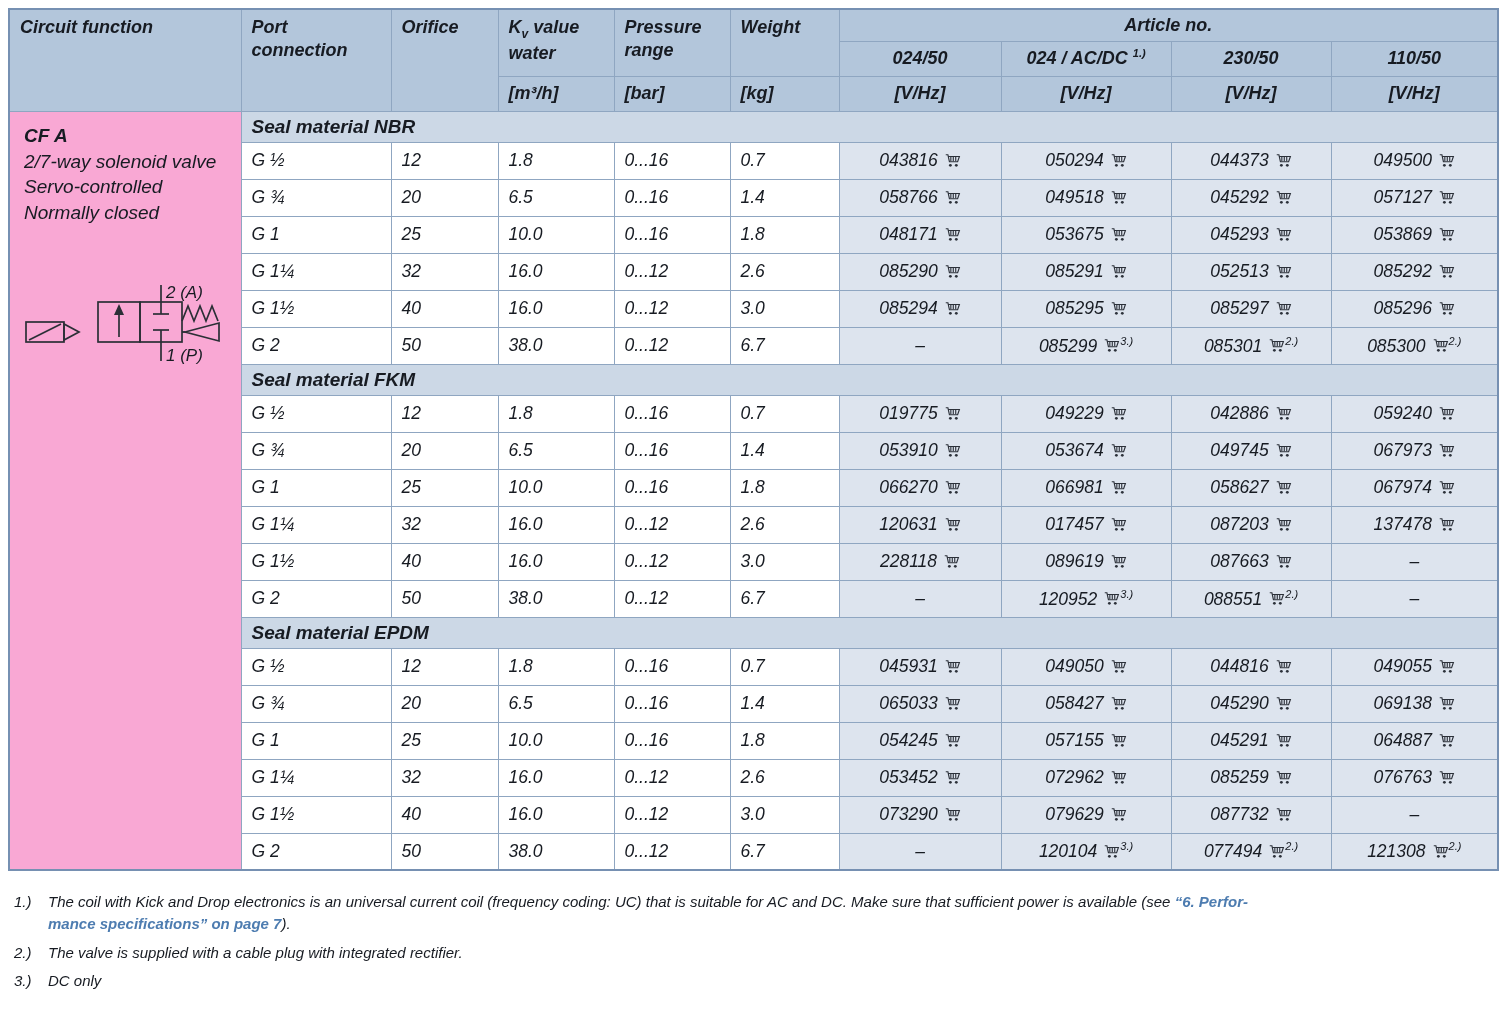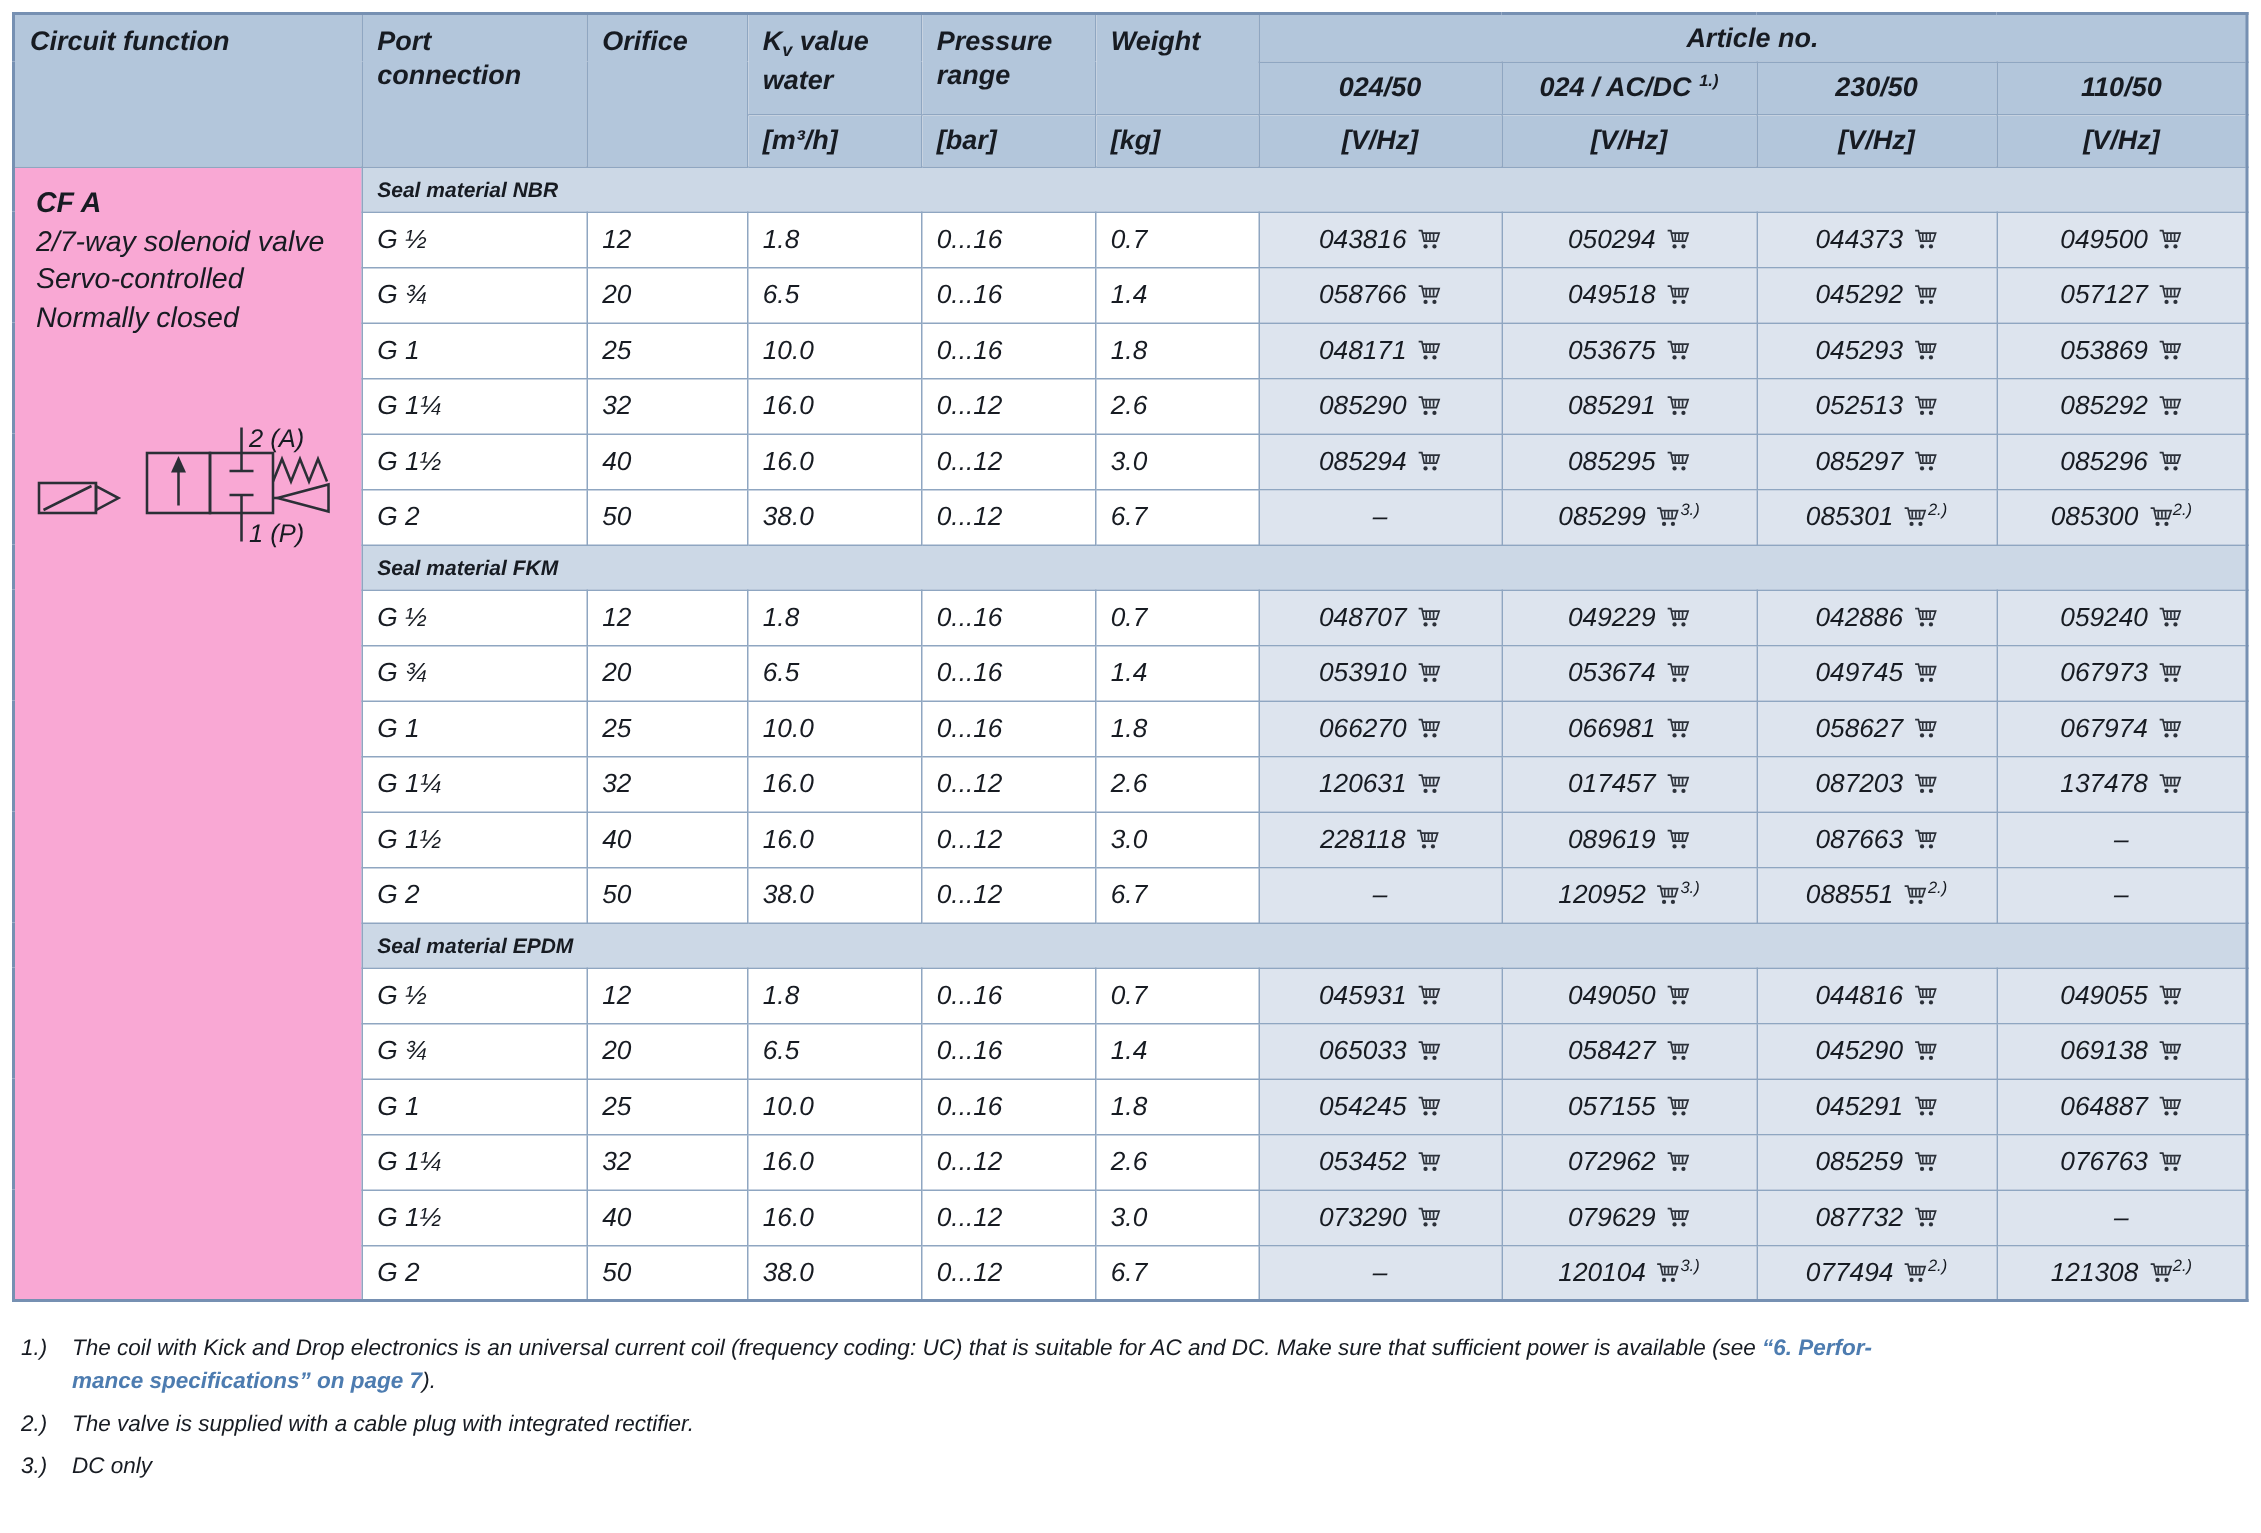--- a/index.html
+++ b/index.html
@@ -16,21 +16,21 @@
   table.spec th, table.spec td{border:1px solid var(--border); overflow:hidden;}
 
   thead th{background:var(--header-bg); font-size:18px; font-weight:bold; text-align:left;
     padding:6px 10px 4px 10px; vertical-align:top; line-height:1.25;}
   tr.h1{height:32px;} tr.h2{height:35px;} tr.h3{height:35px;}
   th.center{text-align:center;margin-left:20px;}
   th.vmid{vertical-align:middle; padding-top:4px; padding-bottom:4px;}
   thead sub{font-size:12px;}
   thead sup{font-size:11px; font-weight:bold;}
 
-  td.section-title{background:var(--section-bg); font-weight:bold; font-size:14px;
+  td.section-title{background:var(--section-bg); font-weight:bold; font-size:19px;
     padding:4px 10px; height:30px; vertical-align:middle;}
   tr.data-row td{height:37px; font-size:17.5px; padding:2px 10px; vertical-align:middle; background:#fff;}
   tr.data-row td.art{background:var(--article-bg); text-align:center; padding:2px 6px; white-space:nowrap;}
   td.art sup{font-size:11px; vertical-align:super;}
   td.art svg{margin-left:7px; vertical-align:-2px;}
 
   td.circuit-cell{background:#f9a8d4; vertical-align:top; padding:13px 14px;}
   .circuit-code{font-weight:bold; font-size:19px; margin-bottom:2px;}
   .circuit-desc{font-size:19px; line-height:1.35;}
   .valve-art{margin-top:46px; margin-left:-2px;}
@@ -393,21 +393,21 @@
         </tr>
         <tr>
           <td class="section-title" colspan="9">Seal material FKM</td>
         </tr>
         <tr class="data-row">
           <td>G ½</td>
           <td>12</td>
           <td>1.8</td>
           <td>0...16</td>
           <td>0.7</td>
-          <td class="art"><span>048707</span><svg width="16" height="15" viewBox="0 0 17 15">
+          <td class="art"><span>019775</span><svg width="16" height="15" viewBox="0 0 17 15">
               <g fill="none" stroke="#2c313a" stroke-width="1.2">
                 <path d="M0.8 1.4 h2.3 l1.6 7.4 h8.7 l1.9 -5.6 H3.7"></path>
                 <line x1="6.2" y1="3.6" x2="6.2" y2="8.2"></line>
                 <line x1="8.8" y1="3.6" x2="8.8" y2="8.2"></line>
                 <line x1="11.4" y1="3.6" x2="11.4" y2="8.2"></line>
               </g>
               <circle cx="5.7" cy="12.6" r="1.5" fill="#2c313a"></circle>
               <circle cx="12" cy="12.6" r="1.5" fill="#2c313a"></circle>
             </svg></td>
           <td class="art"><span>049229</span><svg width="16" height="15" viewBox="0 0 17 15">

